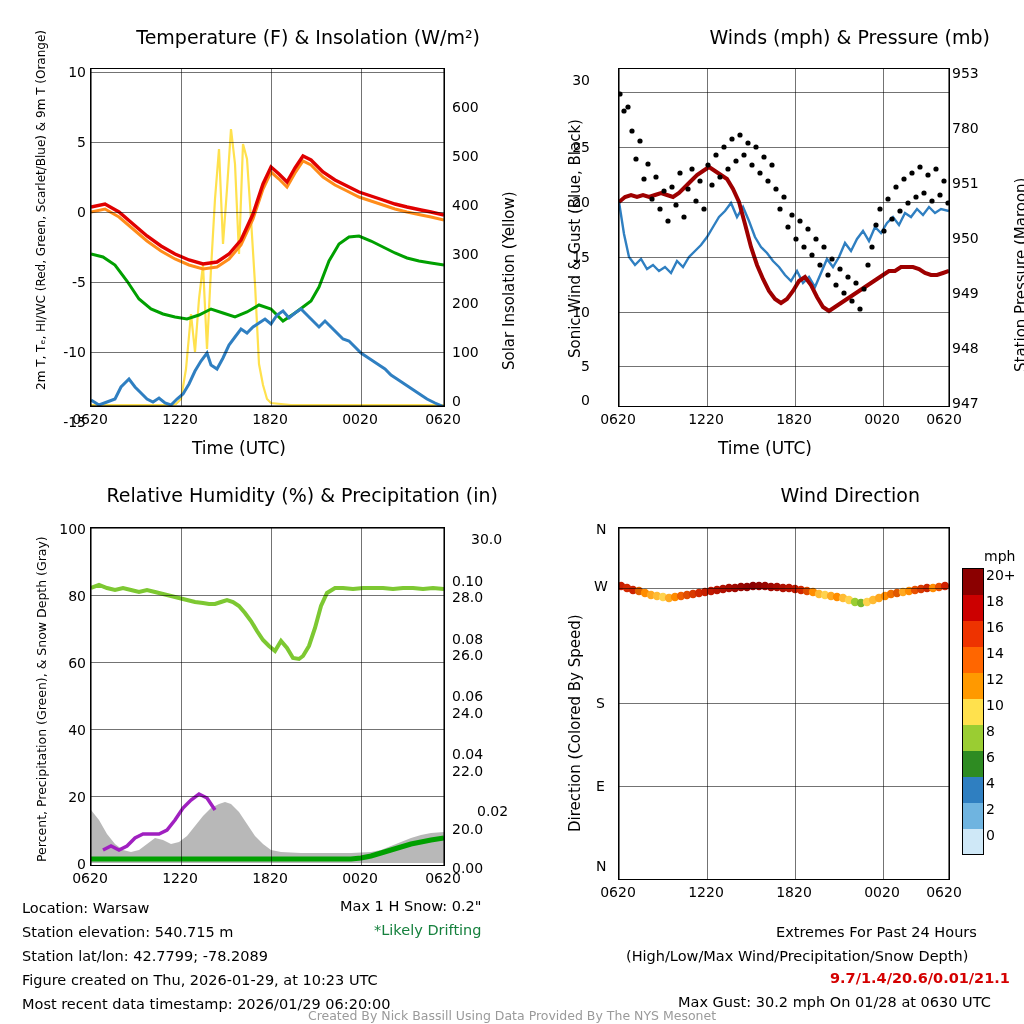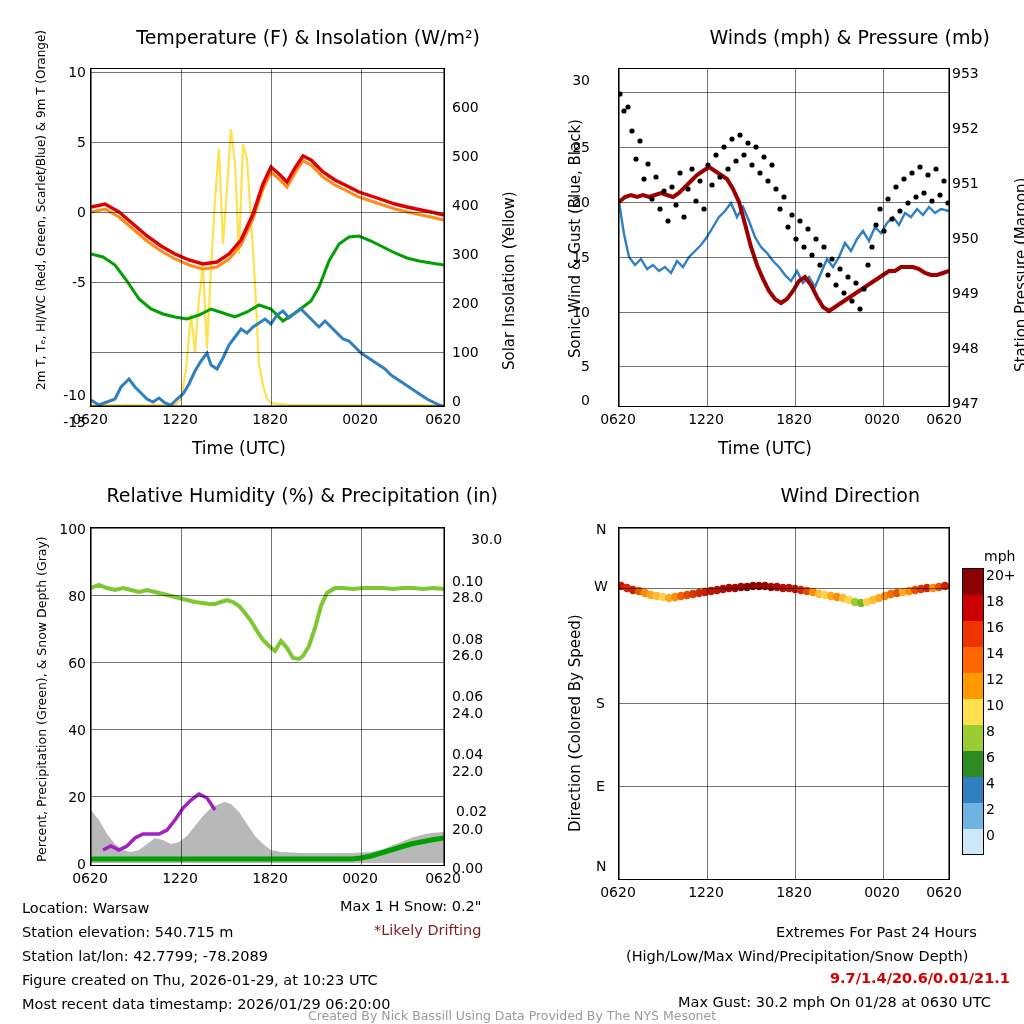--- a/index.html
+++ b/index.html
@@ -39,40 +39,40 @@
   .tlab{position:absolute;font-size:14px;white-space:nowrap;}
   .tlab.r{text-align:right;}
   .tlab.c{text-align:center;}
   svg{display:block;}
   .footer{position:absolute;font-size:14.5px;white-space:nowrap;}
   .credit{
     position:absolute;
     width:1024px;left:0;text-align:center;
     font-size:12.5px;color:#9a9a9a;
   }
-  .magenta{color:#7f1d1d;}
+  .magenta{color:#15803d;}
   .redtxt{color:#d40000;font-weight:bold;}
   .legend-title{position:absolute;font-size:14px;}
   .legend-lab{position:absolute;font-size:14px;}
 </style>
 </head>
 <body>
 
 <div class="panel">
   <div class="ptitle" style="left:60px;top:26px;width:420px;">Temperature (F) &amp; Insolation (W/m²)</div>
 
   <div class="axis-label rot" style="left:34px;top:390px;font-size:12px;">2m T, Tₑ, HI/WC (Red, Green, Scarlet/Blue) &amp; 9m T (Orange)</div>
   <div class="axis-label rot" style="left:500px;top:370px;font-size:15px;">Solar Insolation (Yellow)</div>
   <div class="axis-label" style="left:192px;top:438px;font-size:17px;">Time (UTC)</div>
 
   <div class="tlab r" style="left:58px;top:64px;width:28px;">10</div>
   <div class="tlab r" style="left:58px;top:134px;width:28px;">5</div>
   <div class="tlab r" style="left:58px;top:204px;width:28px;">0</div>
   <div class="tlab r" style="left:52px;top:274px;width:34px;">-5</div>
-  <div class="tlab r" style="left:48px;top:344px;width:38px;margin-top:43px;">-10</div>
+  <div class="tlab r" style="left:48px;top:344px;width:38px;">-10</div>
   <div class="tlab r" style="left:48px;top:414px;width:38px;">-15</div>
 
   <div class="tlab" style="left:452px;top:99px;">600</div>
   <div class="tlab" style="left:452px;top:148px;">500</div>
   <div class="tlab" style="left:452px;top:197px;">400</div>
   <div class="tlab" style="left:452px;top:246px;">300</div>
   <div class="tlab" style="left:452px;top:295px;">200</div>
   <div class="tlab" style="left:452px;top:344px;">100</div>
   <div class="tlab" style="left:452px;top:393px;">0</div>
 
@@ -121,21 +121,21 @@
 
   <div class="tlab r" style="left:562px;top:72px;width:28px;">30</div>
   <div class="tlab r" style="left:562px;top:139px;width:28px;">25</div>
   <div class="tlab r" style="left:562px;top:194px;width:28px;">20</div>
   <div class="tlab r" style="left:562px;top:249px;width:28px;">15</div>
   <div class="tlab r" style="left:562px;top:304px;width:28px;">10</div>
   <div class="tlab r" style="left:562px;top:358px;width:28px;">5</div>
   <div class="tlab r" style="left:562px;top:392px;width:28px;">0</div>
 
   <div class="tlab" style="left:952px;top:65px;">953</div>
-  <div class="tlab" style="left:952px;top:120px;">952</div>
+  <div class="tlab" style="left:952px;top:120px;">780</div>
   <div class="tlab" style="left:952px;top:175px;">951</div>
   <div class="tlab" style="left:952px;top:230px;">950</div>
   <div class="tlab" style="left:952px;top:285px;">949</div>
   <div class="tlab" style="left:952px;top:340px;">948</div>
   <div class="tlab" style="left:952px;top:395px;">947</div>
 
   <div class="tlab c" style="left:590px;top:411px;width:56px;">0620</div>
   <div class="tlab c" style="left:678px;top:411px;width:56px;">1220</div>
   <div class="tlab c" style="left:766px;top:411px;width:56px;">1820</div>
   <div class="tlab c" style="left:854px;top:411px;width:56px;">0020</div>
@@ -258,21 +258,21 @@
   <div class="tlab r" style="left:48px;top:588px;width:38px;">80</div>
   <div class="tlab r" style="left:48px;top:655px;width:38px;">60</div>
   <div class="tlab r" style="left:48px;top:722px;width:38px;">40</div>
   <div class="tlab r" style="left:48px;top:789px;width:38px;">20</div>
   <div class="tlab r" style="left:48px;top:856px;width:38px;">0</div>
 
   <div class="tlab" style="left:452px;top:573px;">0.10</div>
   <div class="tlab" style="left:452px;top:631px;">0.08</div>
   <div class="tlab" style="left:452px;top:688px;">0.06</div>
   <div class="tlab" style="left:452px;top:746px;">0.04</div>
-  <div class="tlab" style="left:456px;top:803px;text-align:right;">0.02</div>
+  <div class="tlab" style="left:477px;top:803px;text-align:right;">0.02</div>
   <div class="tlab" style="left:452px;top:860px;">0.00</div>
 
   <div class="tlab" style="left:471px;top:531px;">30.0</div>
   <div class="tlab" style="left:452px;top:589px;">28.0</div>
   <div class="tlab" style="left:452px;top:647px;">26.0</div>
   <div class="tlab" style="left:452px;top:705px;">24.0</div>
   <div class="tlab" style="left:452px;top:763px;">22.0</div>
   <div class="tlab" style="left:452px;top:821px;">20.0</div>
 
   <div class="tlab c" style="left:62px;top:870px;width:56px;">0620</div>

